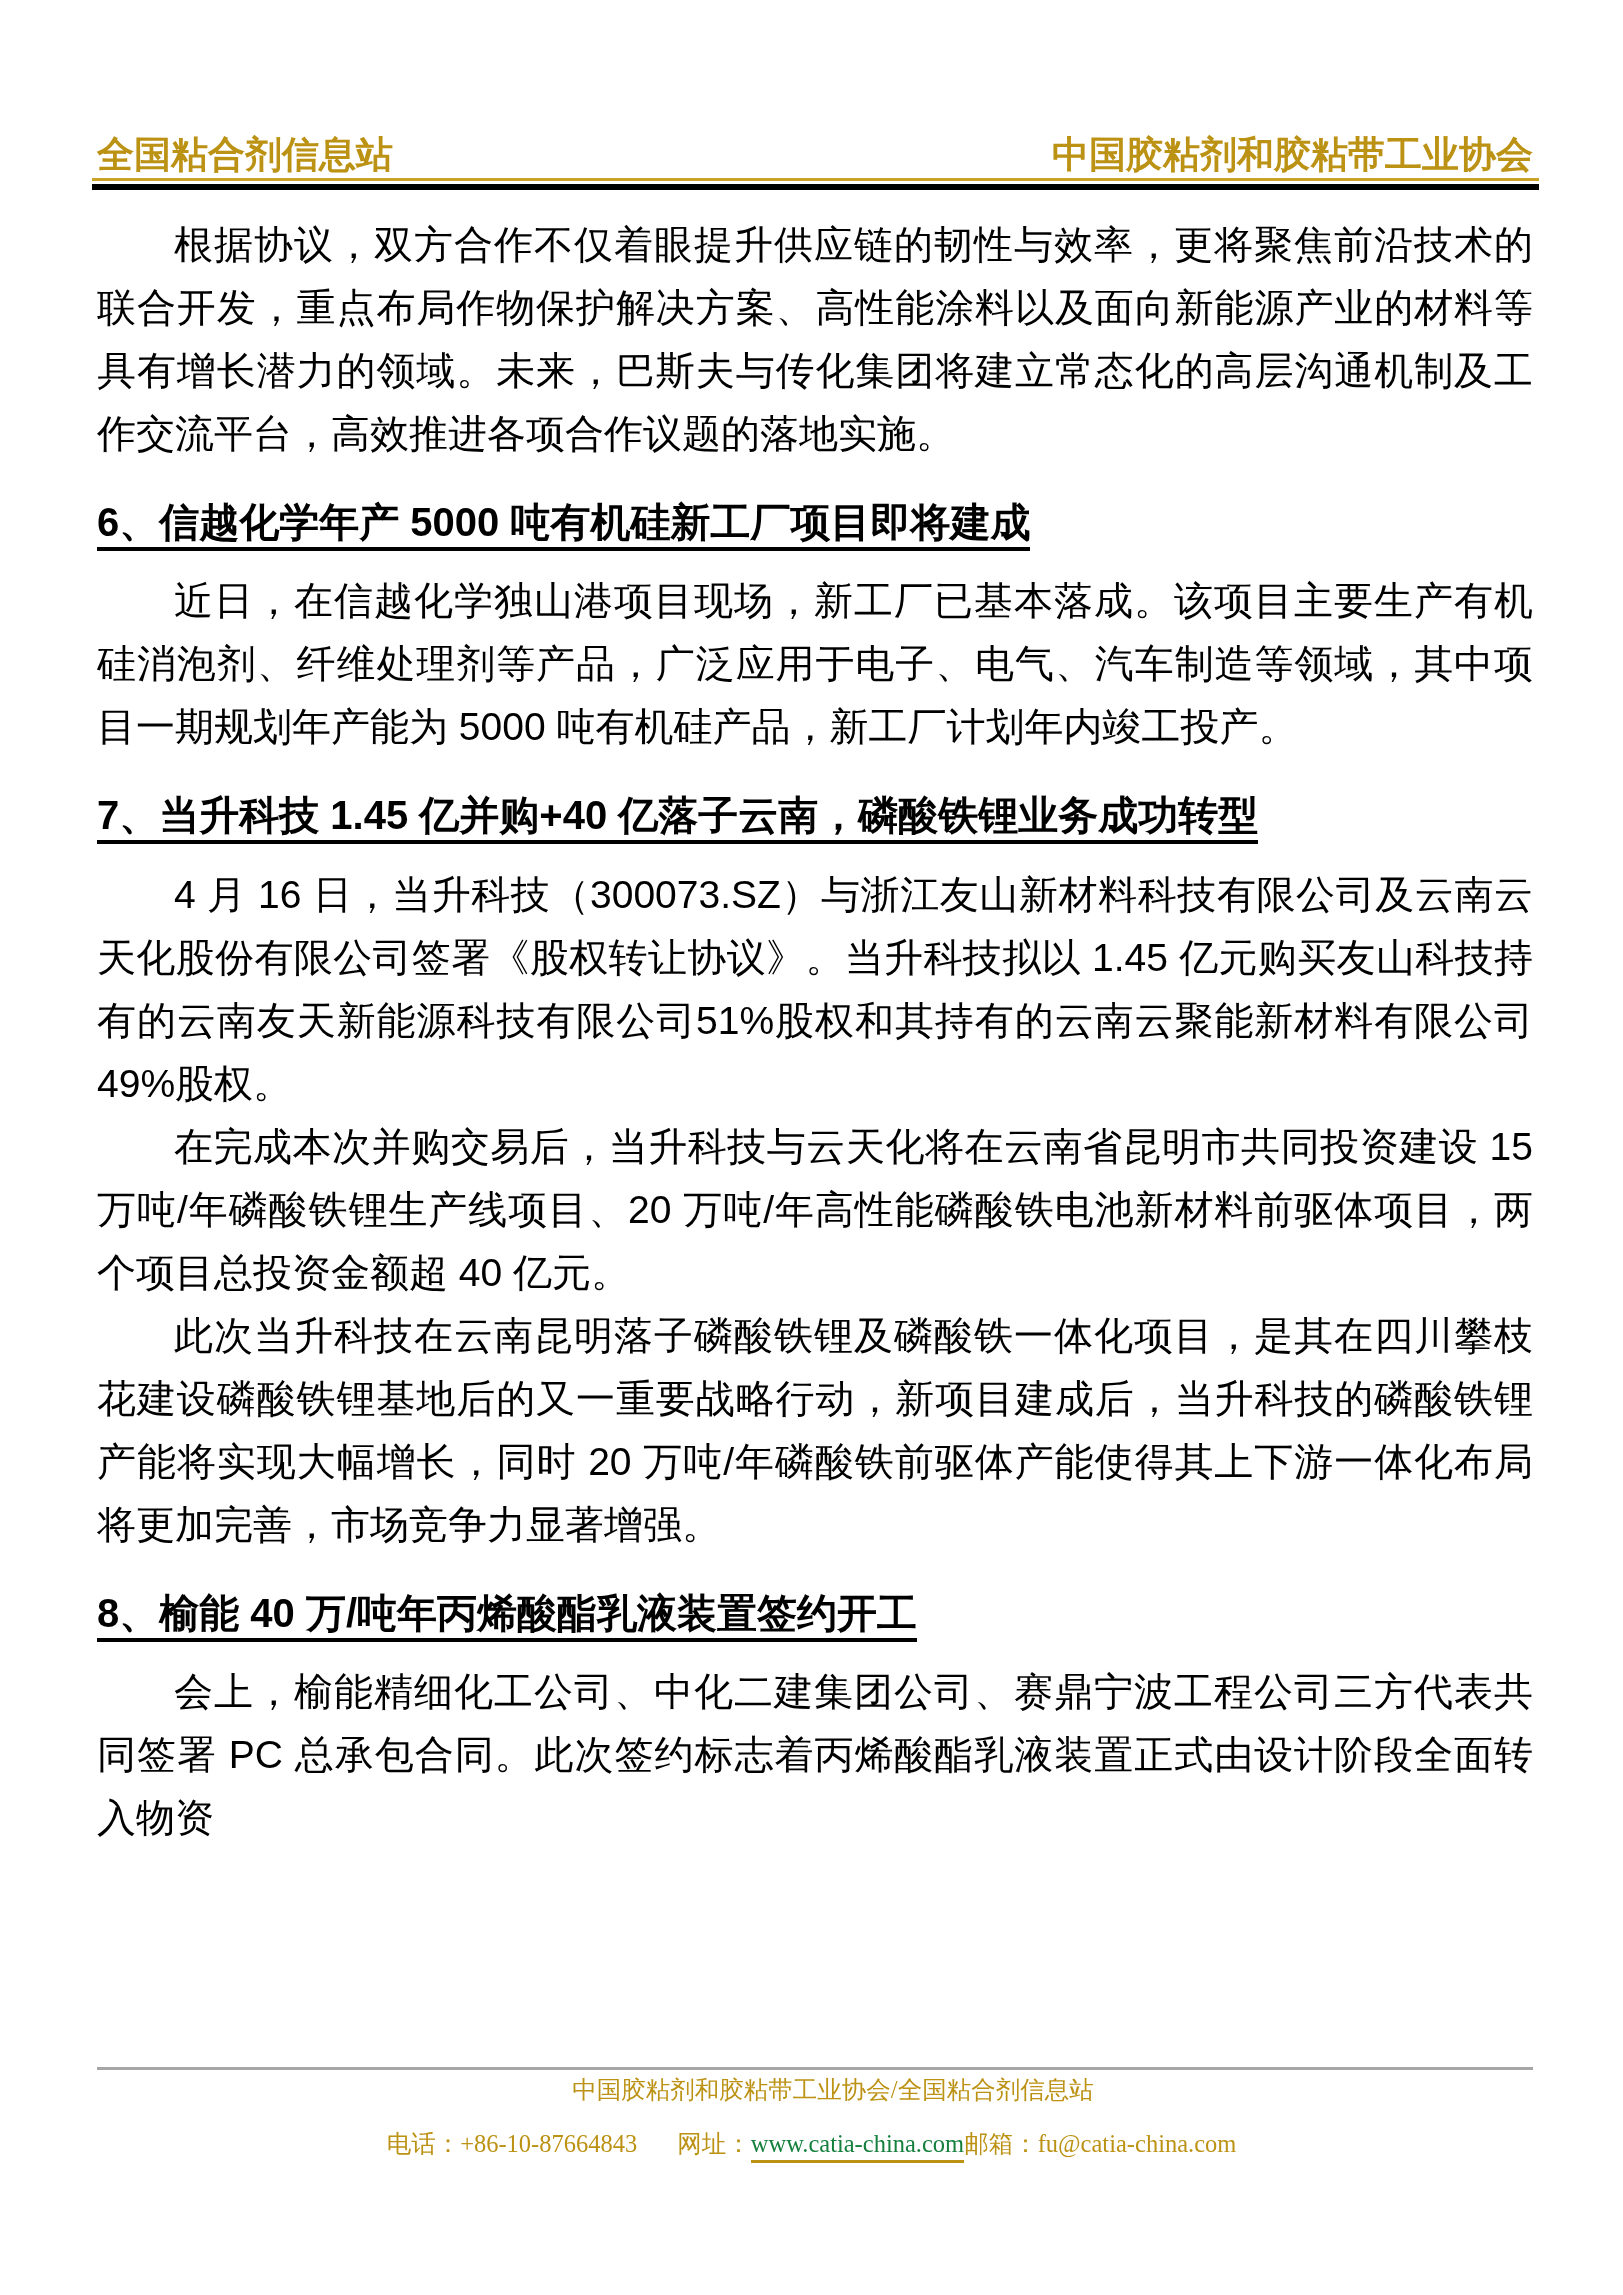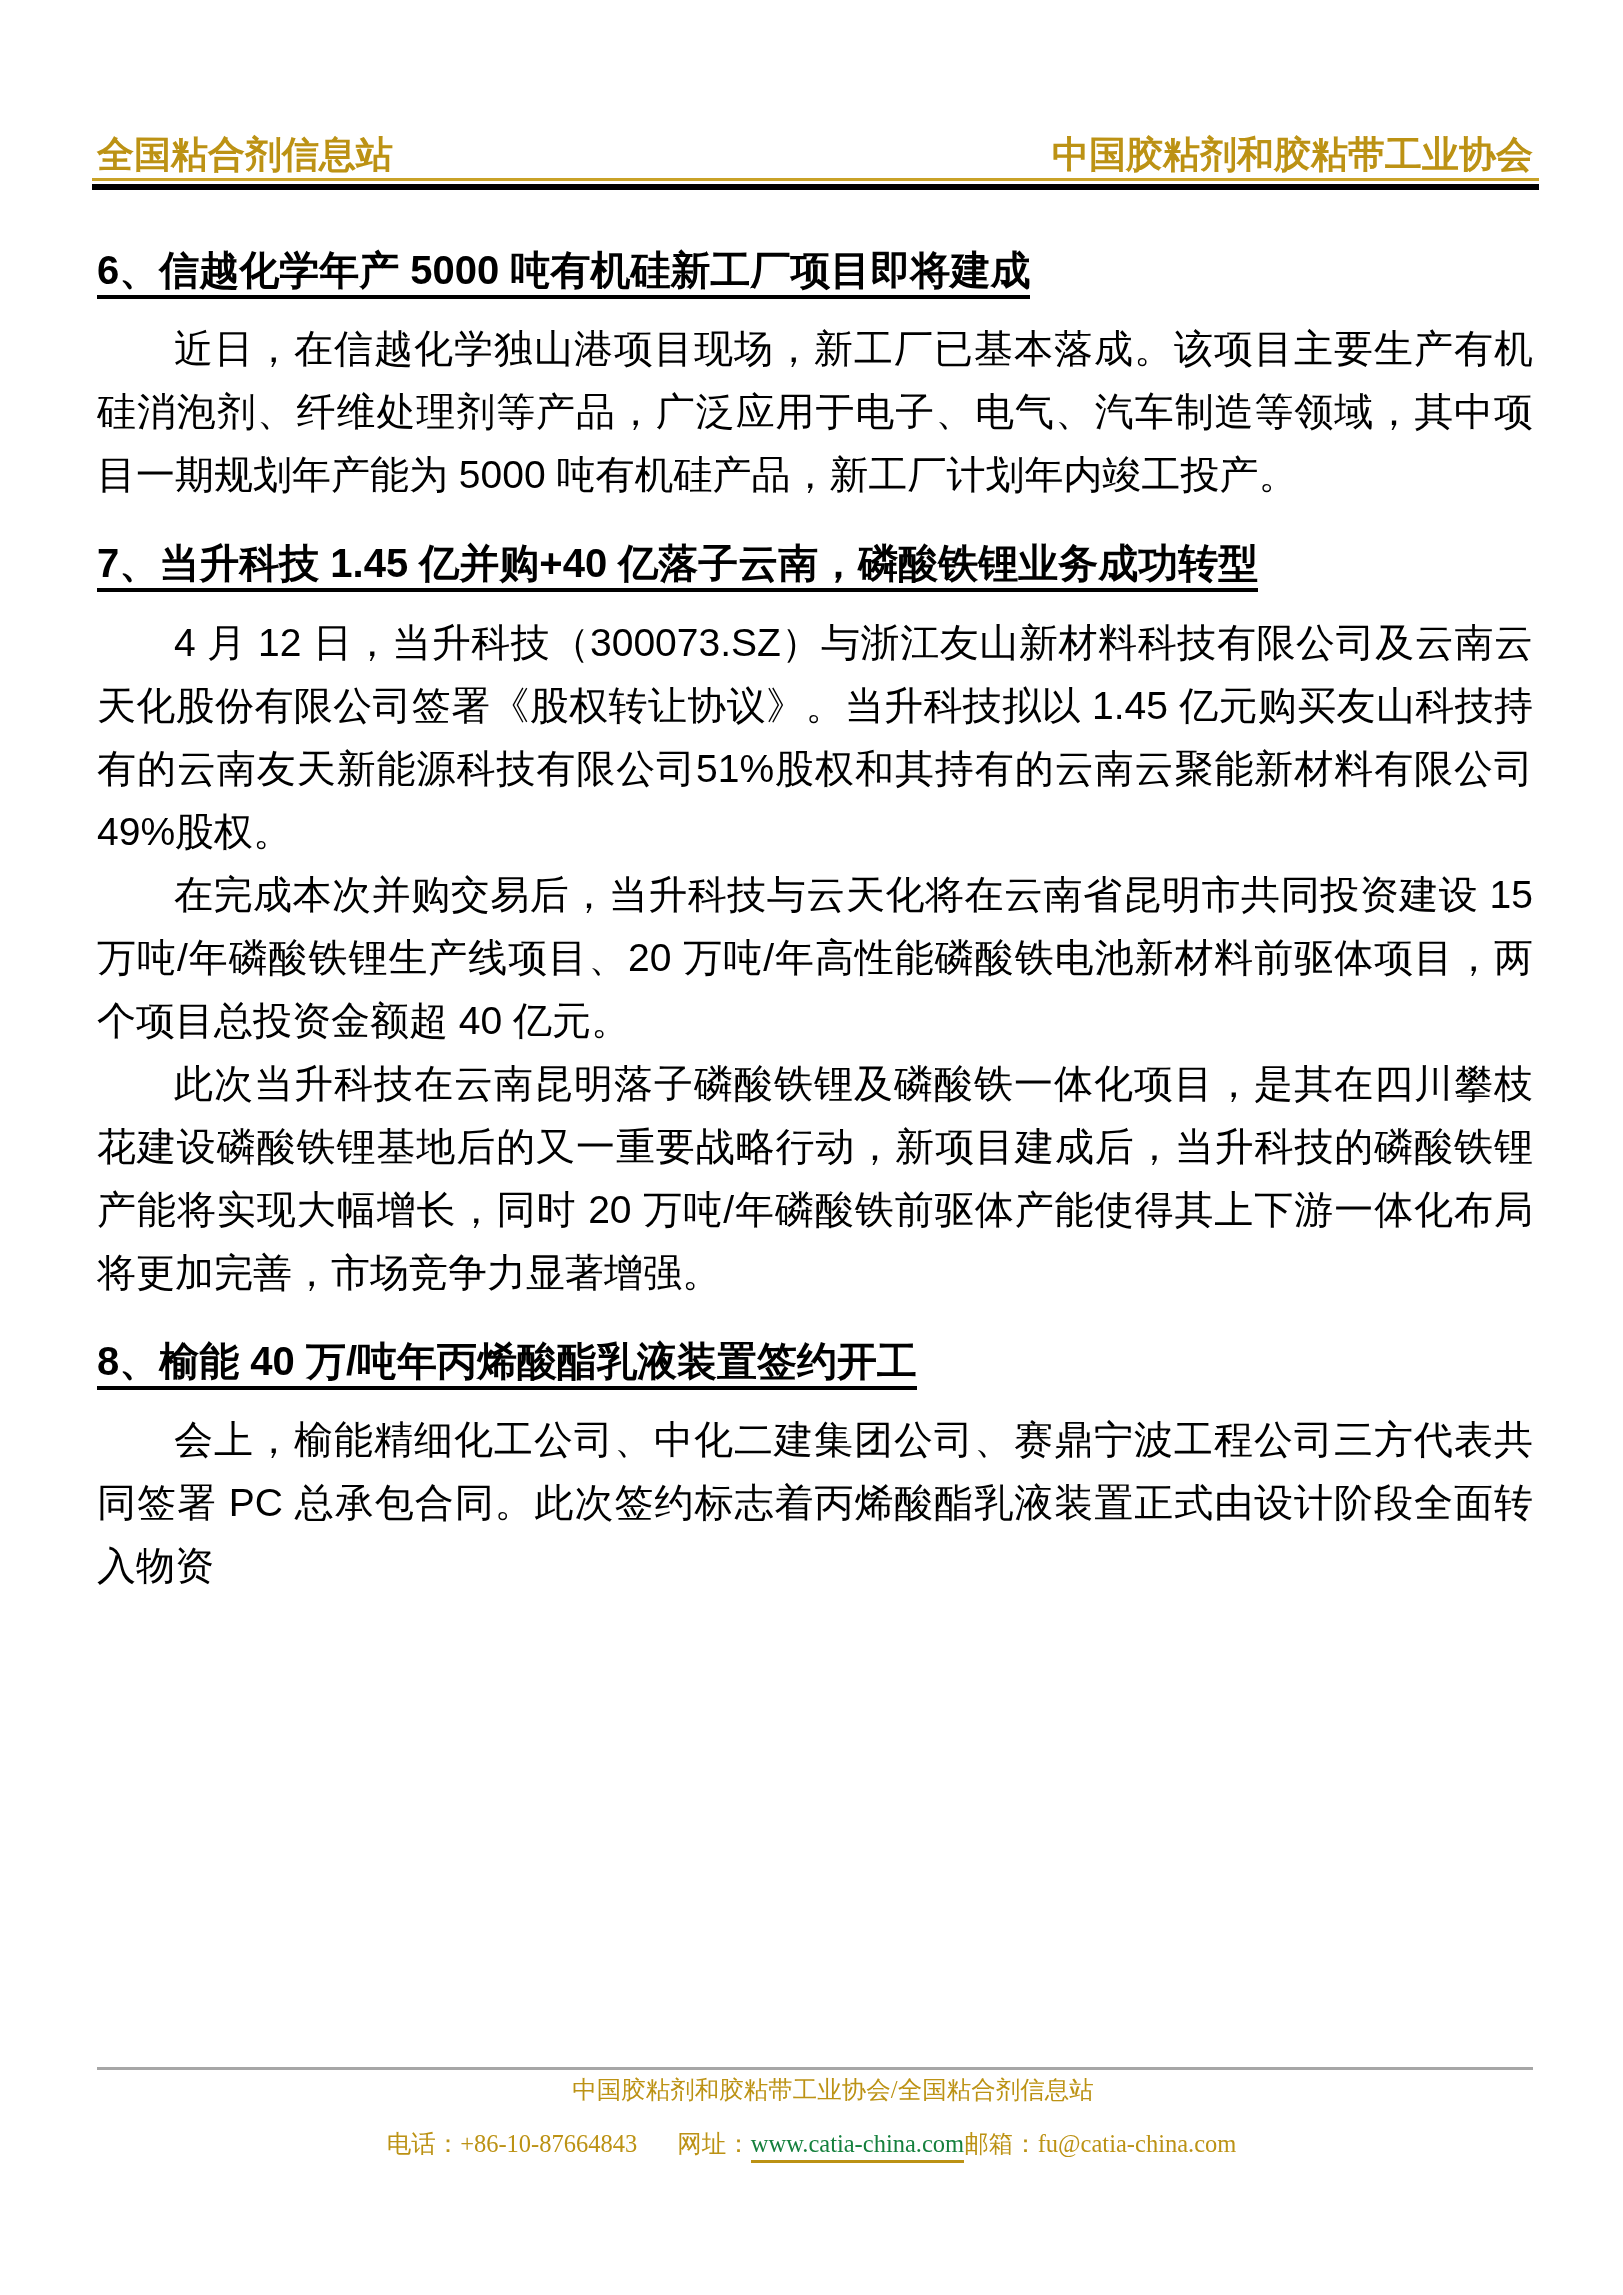--- a/index.html
+++ b/index.html
@@ -77,26 +77,27 @@
 <div class="page">
 
   <div class="header">
     <span>全国粘合剂信息站</span>
     <span>中国胶粘剂和胶粘带工业协会</span>
   </div>
   <div class="rule-gold"></div>
   <div class="rule-black"></div>
 
   <div class="content">
+    <p class="para">根据协议，双方合作不仅着眼提升供应链的韧性与效率，更将聚焦前沿技术的联合开发，重点布局作物保护解决方案、高性能涂料以及面向新能源产业的材料等具有增长潜力的领域。未来，巴斯夫与传化集团将建立常态化的高层沟通机制及工作交流平台，高效推进各项合作议题的落地实施。</p>
 
     <h2 class="heading"><span class="hline">6、信越化学年产 5000 吨有机硅新工厂项目即将建成</span></h2>
     <p class="para">近日，在信越化学独山港项目现场，新工厂已基本落成。该项目主要生产有机硅消泡剂、纤维处理剂等产品，广泛应用于电子、电气、汽车制造等领域，其中项目一期规划年产能为 5000 吨有机硅产品，新工厂计划年内竣工投产。</p>
 
     <h2 class="heading"><span class="hline">7、当升科技 1.45 亿并购+40 亿落子云南，磷酸铁锂业务成功转型</span></h2>
-    <p class="para">4 月 12 日，当升科技（300073.SZ）与浙江友山新材料科技有限公司及云南云天化股份有限公司签署《股权转让协议》。当升科技拟以 1.45 亿元购买友山科技持有的云南友天新能源科技有限公司51%股权和其持有的云南云聚能新材料有限公司49%股权。</p>
+    <p class="para">4 月 16 日，当升科技（300073.SZ）与浙江友山新材料科技有限公司及云南云天化股份有限公司签署《股权转让协议》。当升科技拟以 1.45 亿元购买友山科技持有的云南友天新能源科技有限公司51%股权和其持有的云南云聚能新材料有限公司49%股权。</p>
     <p class="para">在完成本次并购交易后，当升科技与云天化将在云南省昆明市共同投资建设 15 万吨/年磷酸铁锂生产线项目、20 万吨/年高性能磷酸铁电池新材料前驱体项目，两个项目总投资金额超 40 亿元。</p>
     <p class="para">此次当升科技在云南昆明落子磷酸铁锂及磷酸铁一体化项目，是其在四川攀枝花建设磷酸铁锂基地后的又一重要战略行动，新项目建成后，当升科技的磷酸铁锂产能将实现大幅增长，同时 20 万吨/年磷酸铁前驱体产能使得其上下游一体化布局将更加完善，市场竞争力显著增强。</p>
 
     <h2 class="heading"><span class="hline">8、榆能 40 万/吨年丙烯酸酯乳液装置签约开工</span></h2>
     <p class="para">会上，榆能精细化工公司、中化二建集团公司、赛鼎宁波工程公司三方代表共同签署 PC 总承包合同。此次签约标志着丙烯酸酯乳液装置正式由设计阶段全面转入物资</p>
   </div>
 
   <div class="footer-rule"></div>
 
   <div class="footer-org">中国胶粘剂和胶粘带工业协会/全国粘合剂信息站</div>

